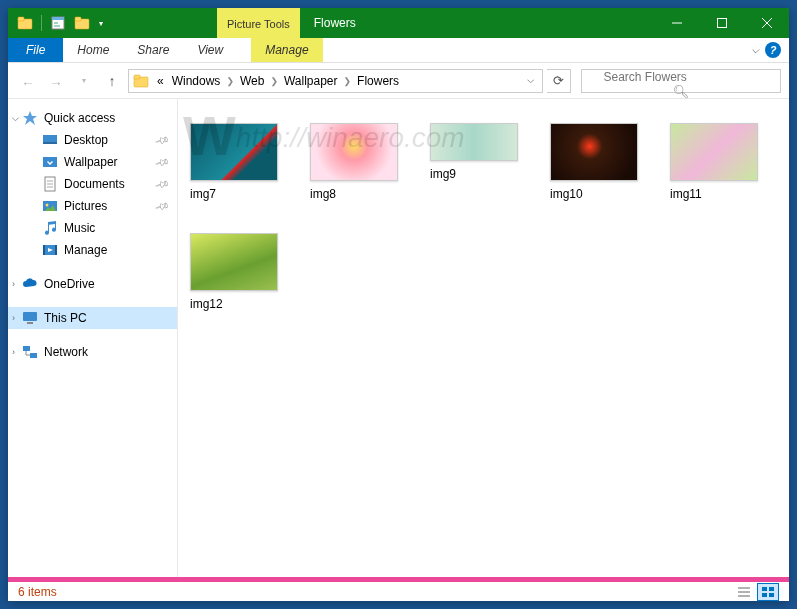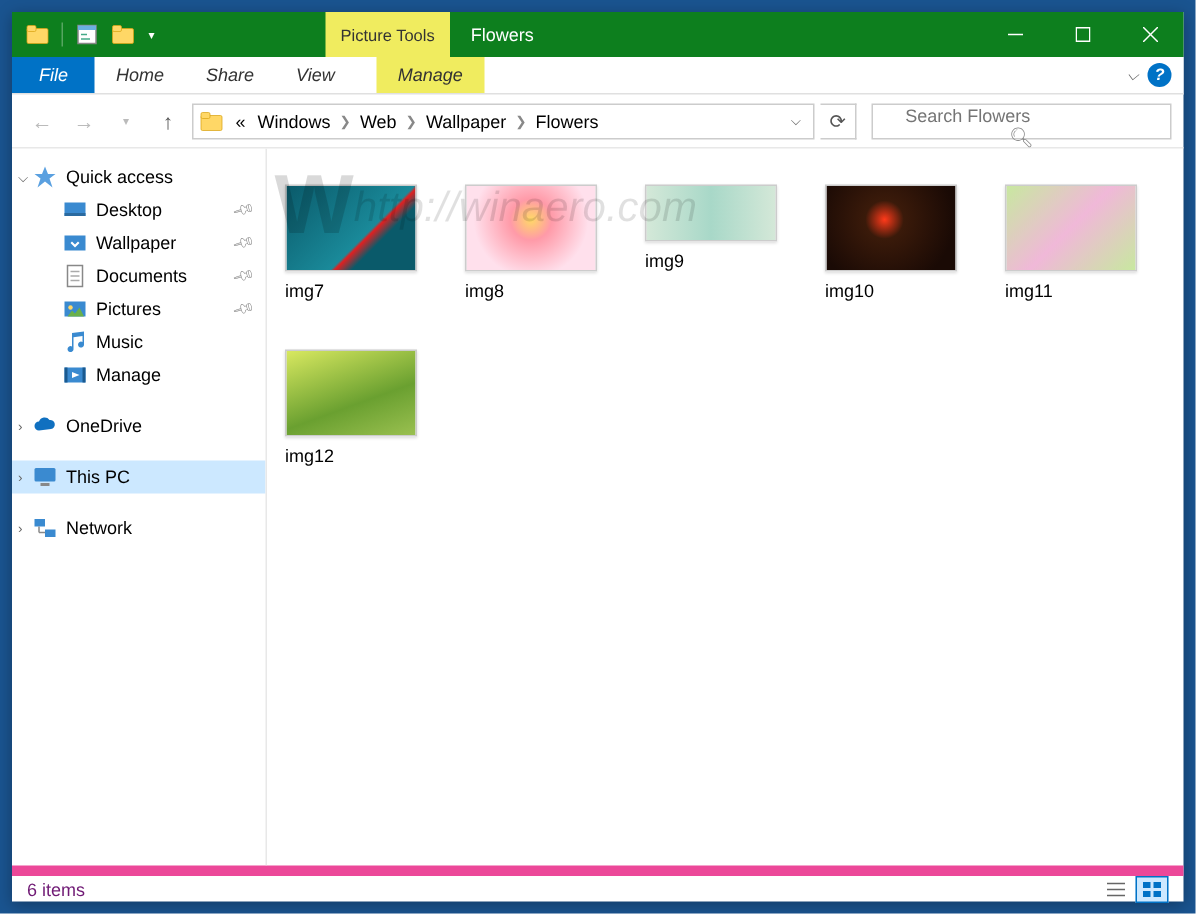--- a/index.html
+++ b/index.html
@@ -57,21 +57,21 @@
   .pin-icon { color: #888; font-size: 10px; margin-right: 8px; transform: rotate(30deg); }
   
   
   .content { flex: 1; padding: 20px 8px 8px 8px; overflow-y: auto; position: relative; }
   .thumbs { display: flex; flex-wrap: wrap; gap: 24px 24px; }
   .thumb-item { width: 96px; display: flex; flex-direction: column; align-items: flex-start; cursor: pointer; padding: 4px; }
   .thumb-img { width: 88px; border: 1px solid #ccc; box-shadow: 0 1px 2px rgba(0,0,0,0.15); }
   .thumb-label { font-size: 12px; margin-top: 6px; text-align: center; }
   
   
-  .statusbar { height: 24px; border-top: 7px solid #ec4899; display: flex; align-items: center; padding: 0 10px; font-size: 12px; color: #701a75; }
+  .statusbar { height: 24px; border-top: 5px solid #ec4899; display: flex; align-items: center; padding: 0 10px; font-size: 12px; color: #c2410c; }
   .view-btns { margin-left: auto; display: flex; gap: 2px; }
   .view-btn { width: 22px; height: 18px; border: 1px solid transparent; display: flex; align-items: center; justify-content: center; cursor: pointer; }
   .view-btn.active { border: 1px solid #0072c6; background: #cce8ff; }
   
   
   .ic-folder { fill: #ffd766; stroke: #d9a416; stroke-width: 0.5; }
 </style>
 </head>
 <body>
 

